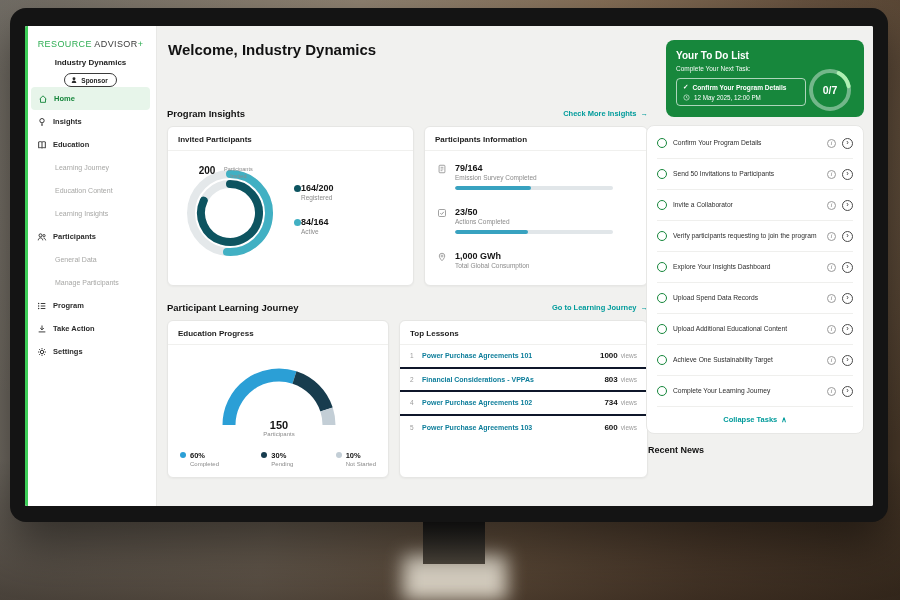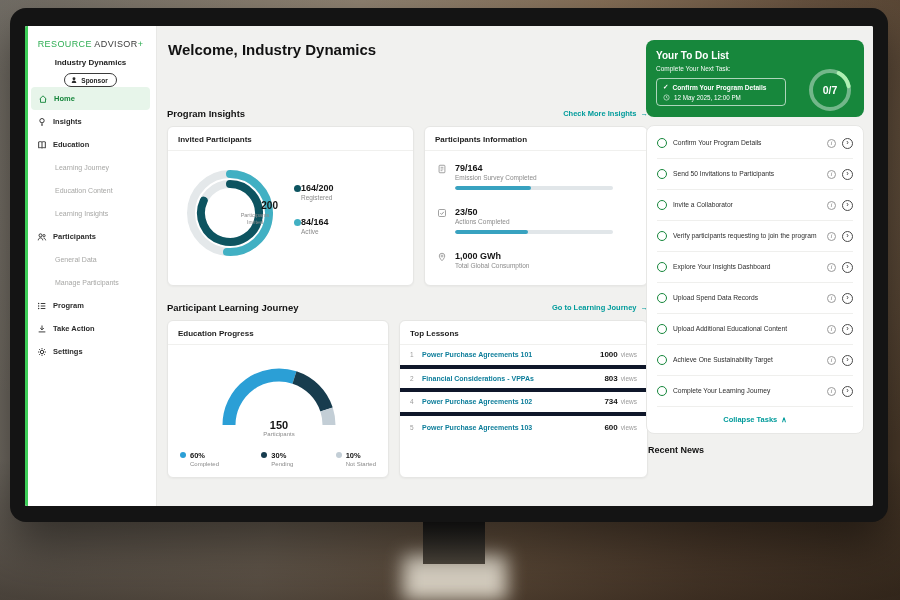--- a/index.html
+++ b/index.html
@@ -58,22 +58,22 @@
   .card { position:absolute; background:#fff; border:1px solid #e6e6e4; border-radius:6px;
     box-shadow:0 1px 2px rgba(0,0,0,.04); }
   #card-invited { left:10px; top:100px; width:247px; height:160px; }
   #card-info    { left:267px; top:100px; width:224px; height:160px; }
   #card-edu     { left:10px; top:294px; width:222px; height:158px; }
   #card-lessons { left:242px; top:294px; width:249px; height:158px; }
   .card-title { padding:8px 10px 6px; font-size:8px; font-weight:bold; color:#1e1e1e;
     border-bottom:1px solid #f0f0ee; }
 
   .donut-wrap { position:absolute; left:14px; top:38px; width:96px; height:96px; }
-  .donut-center { position:absolute; inset:0; display:flex; flex-direction:column;
-    align-items:flex-end; justify-content:center; text-align:center; }
+  .donut-center { position:absolute; inset:0; display:flex; 
+    align-items:flex-start; justify-content:center; text-align:center; }
   .donut-center .v { font-size:10px; font-weight:bold; color:#141414; }
   .donut-center .l { font-size:5.5px; color:#8b8b8b; width:46px; margin-top:1px; line-height:1.25; }
   .donut-legend { position:absolute; left:126px; top:56px; display:flex; flex-direction:column; gap:16px; }
   .leg-row { display:flex; }
   .dot { width:7px; height:7px; border-radius:50%; margin-top:2px; flex:none; background:#999; }
   .leg-val { font-size:9px; font-weight:bold; color:#141414; }
   .leg-lab { font-size:6.5px; color:#8b8b8b; margin-top:1px; }
 
   .stat { position:absolute; left:12px; right:12px; display:flex; gap:8px; }
   #stat0 { top:36px; } #stat1 { top:80px; } #stat2 { top:124px; }
@@ -86,30 +86,30 @@
   .gauge-wrap { position:absolute; left:46px; top:36px; width:130px; height:76px; }
   .gauge-center { position:absolute; left:0; right:0; bottom:-4px; text-align:center; }
   .gauge-center .v { font-size:11px; font-weight:bold; color:#141414; }
   .gauge-center .l { font-size:6px; color:#8b8b8b; }
   .edu-legend { position:absolute; left:12px; right:12px; bottom:10px; display:flex; justify-content:space-between; }
   .edu-leg-item { display:flex; gap:4px; }
   .edu-leg-item .dot { width:6px; height:6px; margin-top:1px; }
   .edu-pct { font-size:7.5px; font-weight:bold; color:#141414; }
   .edu-lab { font-size:6px; color:#8b8b8b; margin-top:1px; }
 
-  .lesson { display:flex; align-items:center; padding:0 10px; height:23.5px; border-bottom:4px solid #0f172a; cursor:pointer; }
+  .lesson { display:flex; align-items:center; padding:0 10px; height:23.5px; border-bottom:2px solid #0f172a; cursor:pointer; }
   .lesson:last-child { border-bottom:none; }
   .lesson-rank { font-size:6.5px; color:#9b9b9b; width:12px; flex:none; }
   .lesson-title { font-size:7px; color:#0c7d9a; flex:1; font-weight:bold; }
   .lesson-views-num { font-size:8px; font-weight:bold; color:#141414; }
   .lesson-views-word { font-size:6.5px; color:#9b9b9b; margin-left:3px; }
 
   
   .todo { position:absolute; right:9px; top:14px; width:218px; }
-  .todo-head { position:relative; background:#17873c; border-radius:8px; padding:10px 10px 11px; color:#fff; }
+  .todo-head { position:relative; background:#17873c; border-radius:8px; padding:10px 10px 11px; color:#fff;margin-left:20px; }
   .todo-title { font-size:10px; font-weight:bold; }
   .todo-sub { font-size:6.5px; margin-top:4px; opacity:.95; }
   .next { margin-top:6px; border:1px solid rgba(255,255,255,.65); border-radius:4px; padding:4px 6px; width:130px; }
   .next-l1 { display:flex; gap:4px; align-items:center; font-size:6.6px; font-weight:bold; }
   .next-l2 { display:flex; gap:4px; align-items:center; font-size:6.3px; margin-top:3px; }
   .next svg { width:7px; height:7px; color:#fff; flex:none; }
   .ring-wrap { position:absolute; right:10px; top:26px; width:48px; height:48px; }
   .ring-label { position:absolute; inset:0; display:flex; align-items:center; justify-content:center;
     font-size:10.5px; font-weight:bold; color:#fff; }
 

